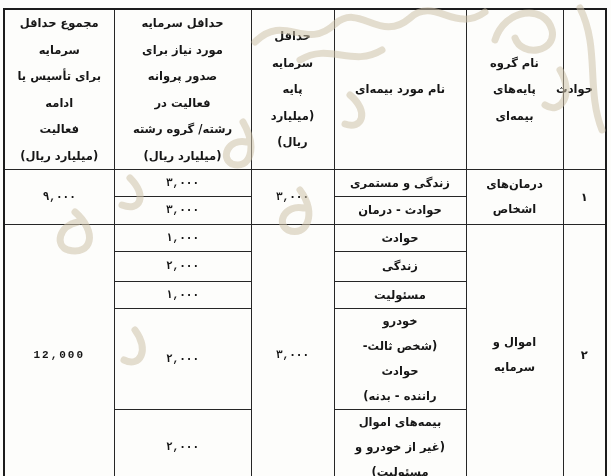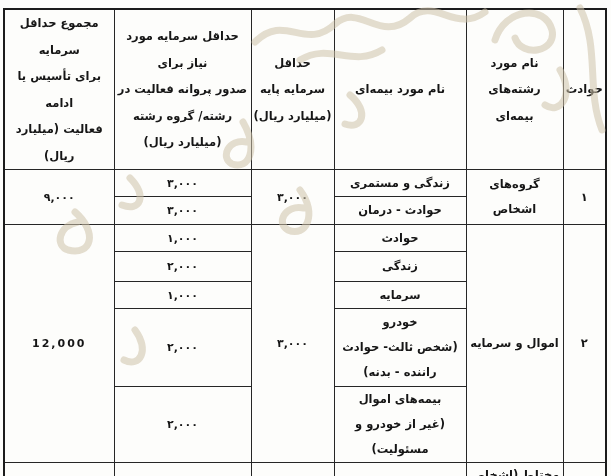--- a/index.html
+++ b/index.html
@@ -14,27 +14,27 @@
     border-collapse:collapse;table-layout:fixed;direction:rtl;
     z-index:1;
   }
   table.capital,
   table.capital td,
   table.capital th{
     border:1.5px solid #262626;
   }
   table.capital{border-width:2.4px;border-color:#1c1c1c;}
   td,th{
-    padding:0 2px;text-align:center;vertical-align:middle;
+    padding:0 12px;text-align:center;vertical-align:middle;
     font-family:"DejaVu Sans",sans-serif;font-weight:bold;
     font-size:11.5px;color:#161616;
     white-space:pre-line;line-height:25px;
   }
   th{line-height:26.5px;}
-  .num{letter-spacing:2px;font-size:11px;}
+  .num{letter-spacing:2px;font-size:11px;font-family:Liberation Mono, monospace;}
   tr.h-head{height:109px;}
   tr.h1a{height:27px;} tr.h1b{height:28px;}
   tr.h2a{height:27px;} tr.h2b{height:30px;} tr.h2c{height:27px;}
   tr.h2d{height:78px;} tr.h2e{height:54px;}
   tr.h3{height:54px;}
   .watermark{
     position:absolute;inset:0;z-index:3;pointer-events:none;
   }
 </style>
 </head>
@@ -48,38 +48,38 @@
     <col style="width:97px">
     <col style="width:132px">
     <col style="width:83px">
     <col style="width:137px">
     <col style="width:110px">
   </colgroup>
 
   <tbody>
       <tr class="h-head">
     <th>حوادث</th>
-    <th>نام مورد رشته‌های
+    <th>نام گروه پایه‌های
 بیمه‌ای</th>
     <th>نام مورد بیمه‌ای</th>
     <th>حداقل
 سرمایه پایه
 (میلیارد ریال)</th>
     <th>حداقل سرمایه مورد نیاز برای
 صدور پروانه فعالیت در
 رشته/ گروه رشته
 (میلیارد ریال)</th>
     <th>مجموع حداقل سرمایه
 برای تأسیس یا ادامه
 فعالیت (میلیارد ریال)</th>
   </tr>
 
   <tr class="h1a">
     <td rowspan="2">۱</td>
-    <td rowspan="2">گروه‌های اشخاص</td>
+    <td rowspan="2">درمان‌های اشخاص</td>
     <td>زندگی و مستمری</td>
     <td rowspan="2" class="num">۳,۰۰۰</td>
     <td class="num">۳,۰۰۰</td>
     <td rowspan="2" class="num">۹,۰۰۰</td>
   </tr>
   <tr class="h1b">
     <td>حوادث - درمان</td>
     <td class="num">۳,۰۰۰</td>
   </tr>
 
@@ -89,21 +89,21 @@
     <td>حوادث</td>
     <td rowspan="5" class="num">۳,۰۰۰</td>
     <td class="num">۱,۰۰۰</td>
     <td rowspan="5" class="num">12,000</td>
   </tr>
   <tr class="h2b">
     <td>زندگی</td>
     <td class="num">۲,۰۰۰</td>
   </tr>
   <tr class="h2c">
-    <td>سرمایه</td>
+    <td>مسئولیت</td>
     <td class="num">۱,۰۰۰</td>
   </tr>
   <tr class="h2d">
     <td>خودرو
 (شخص ثالث- حوادث
 راننده - بدنه)</td>
     <td class="num">۲,۰۰۰</td>
   </tr>
   <tr class="h2e">
     <td>بیمه‌های اموال

